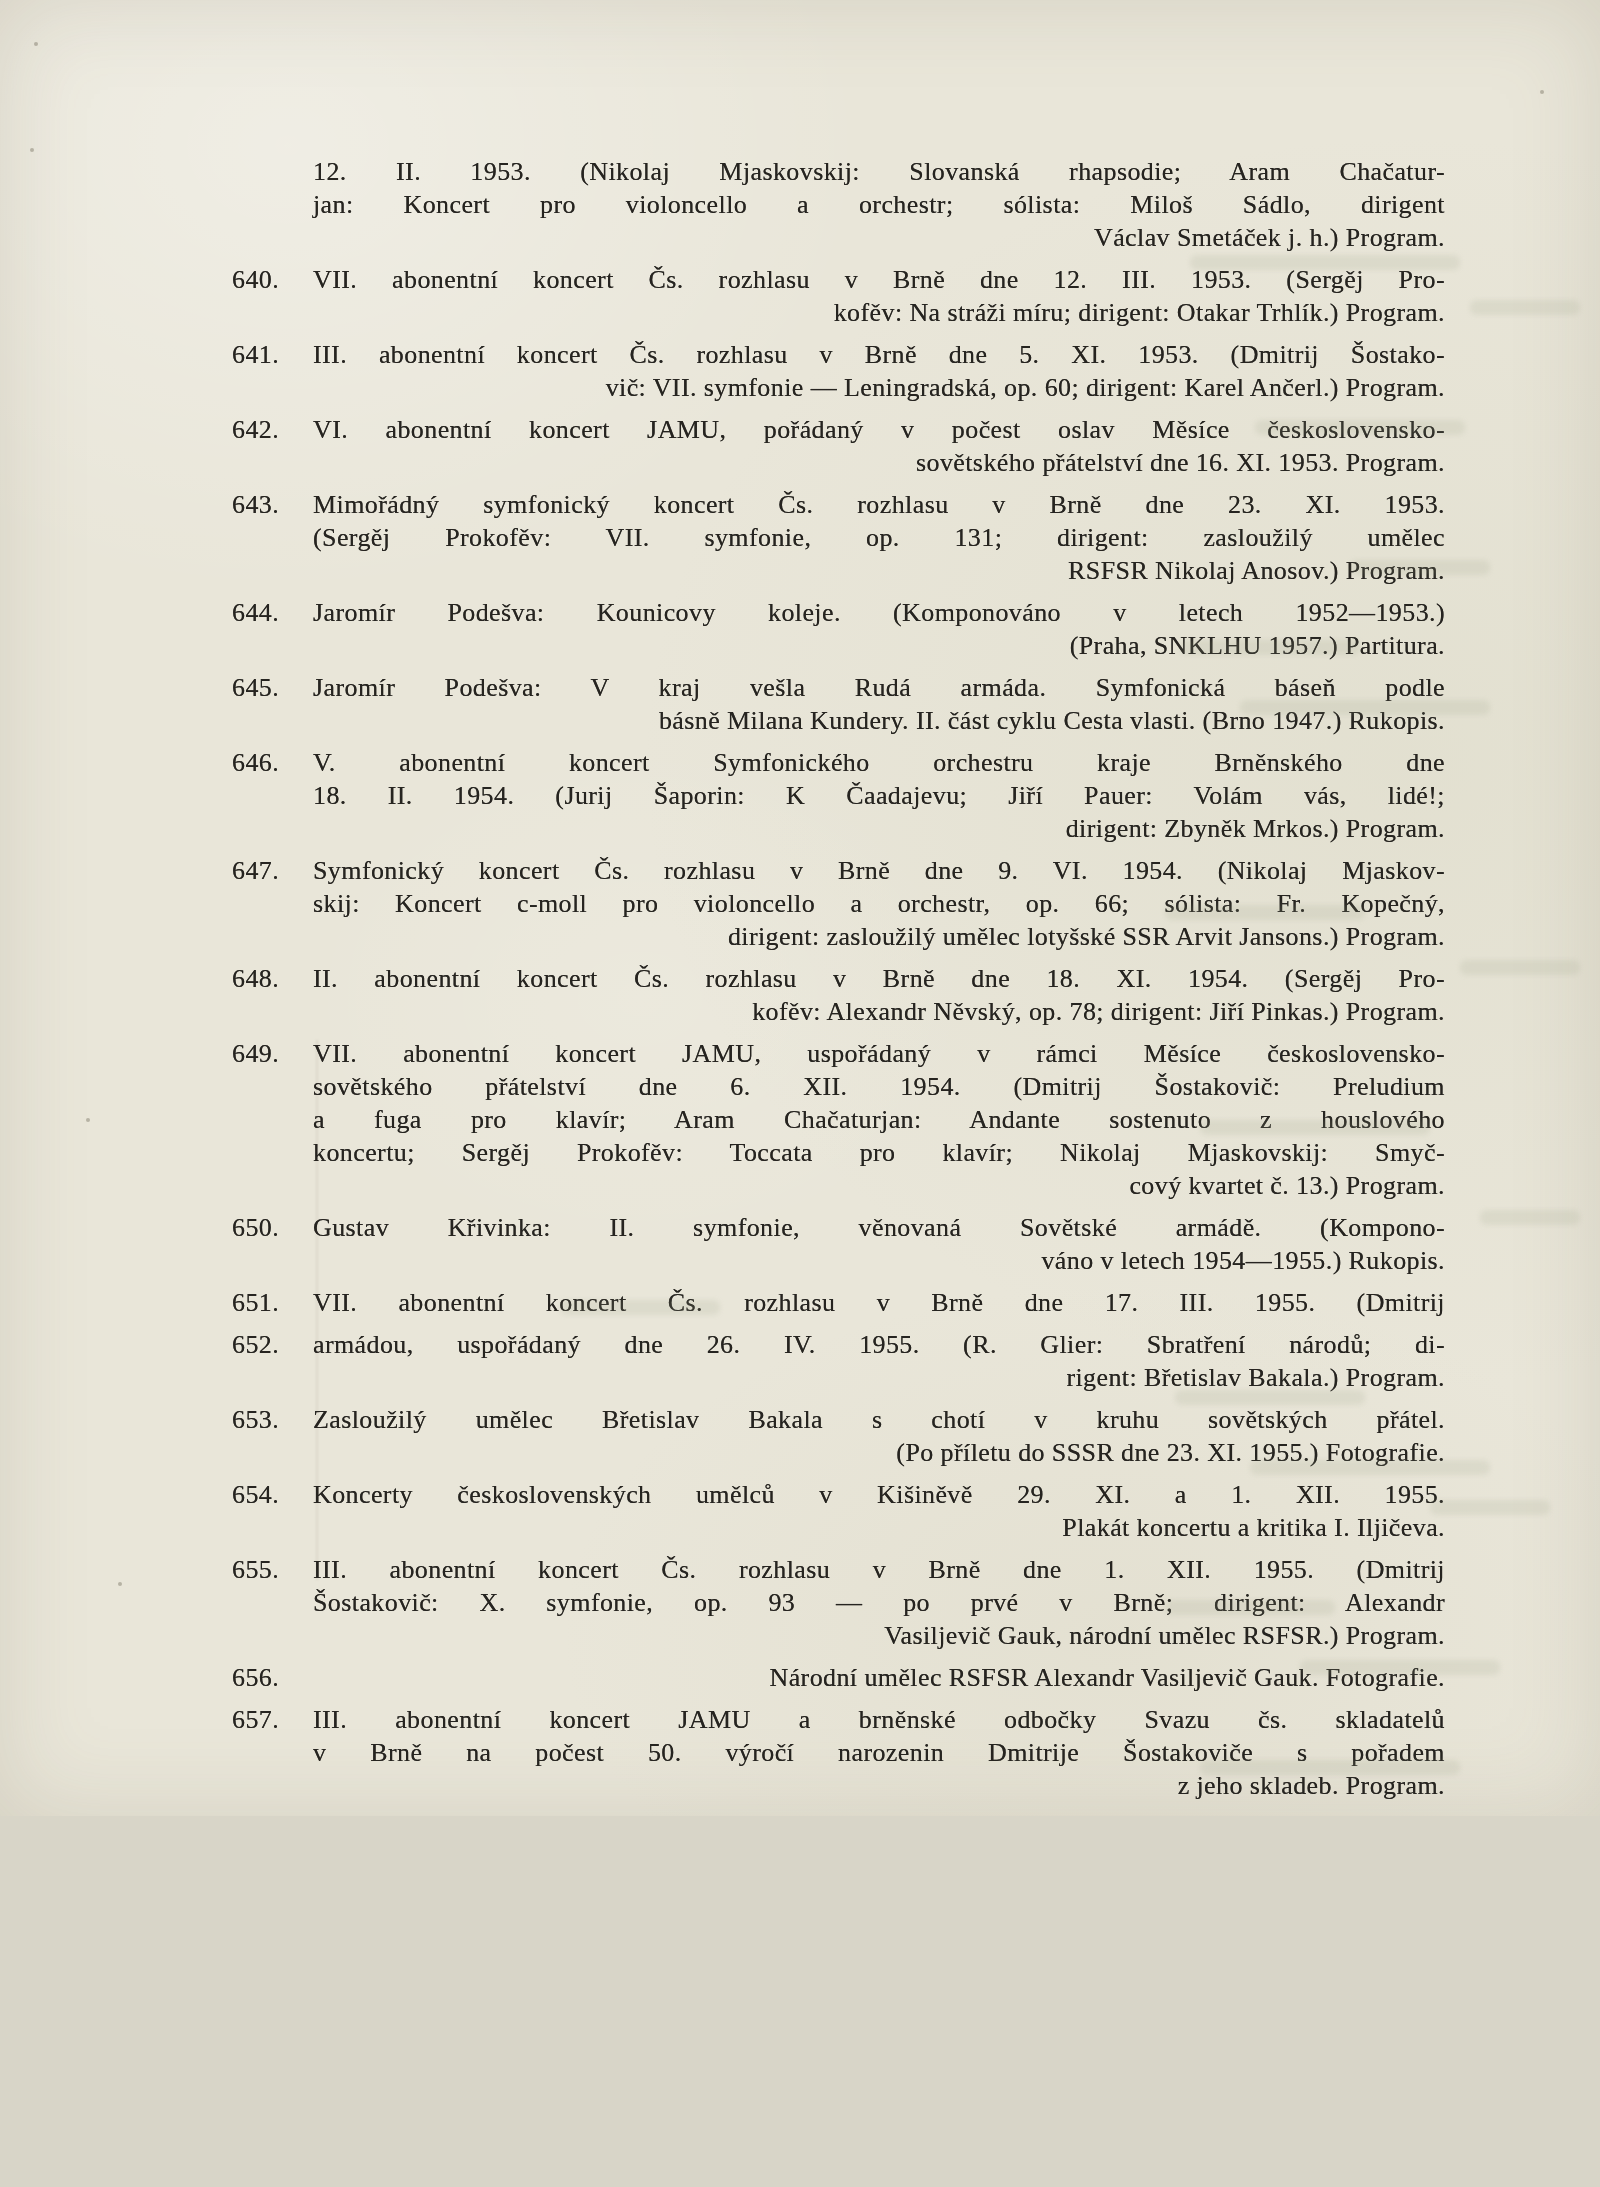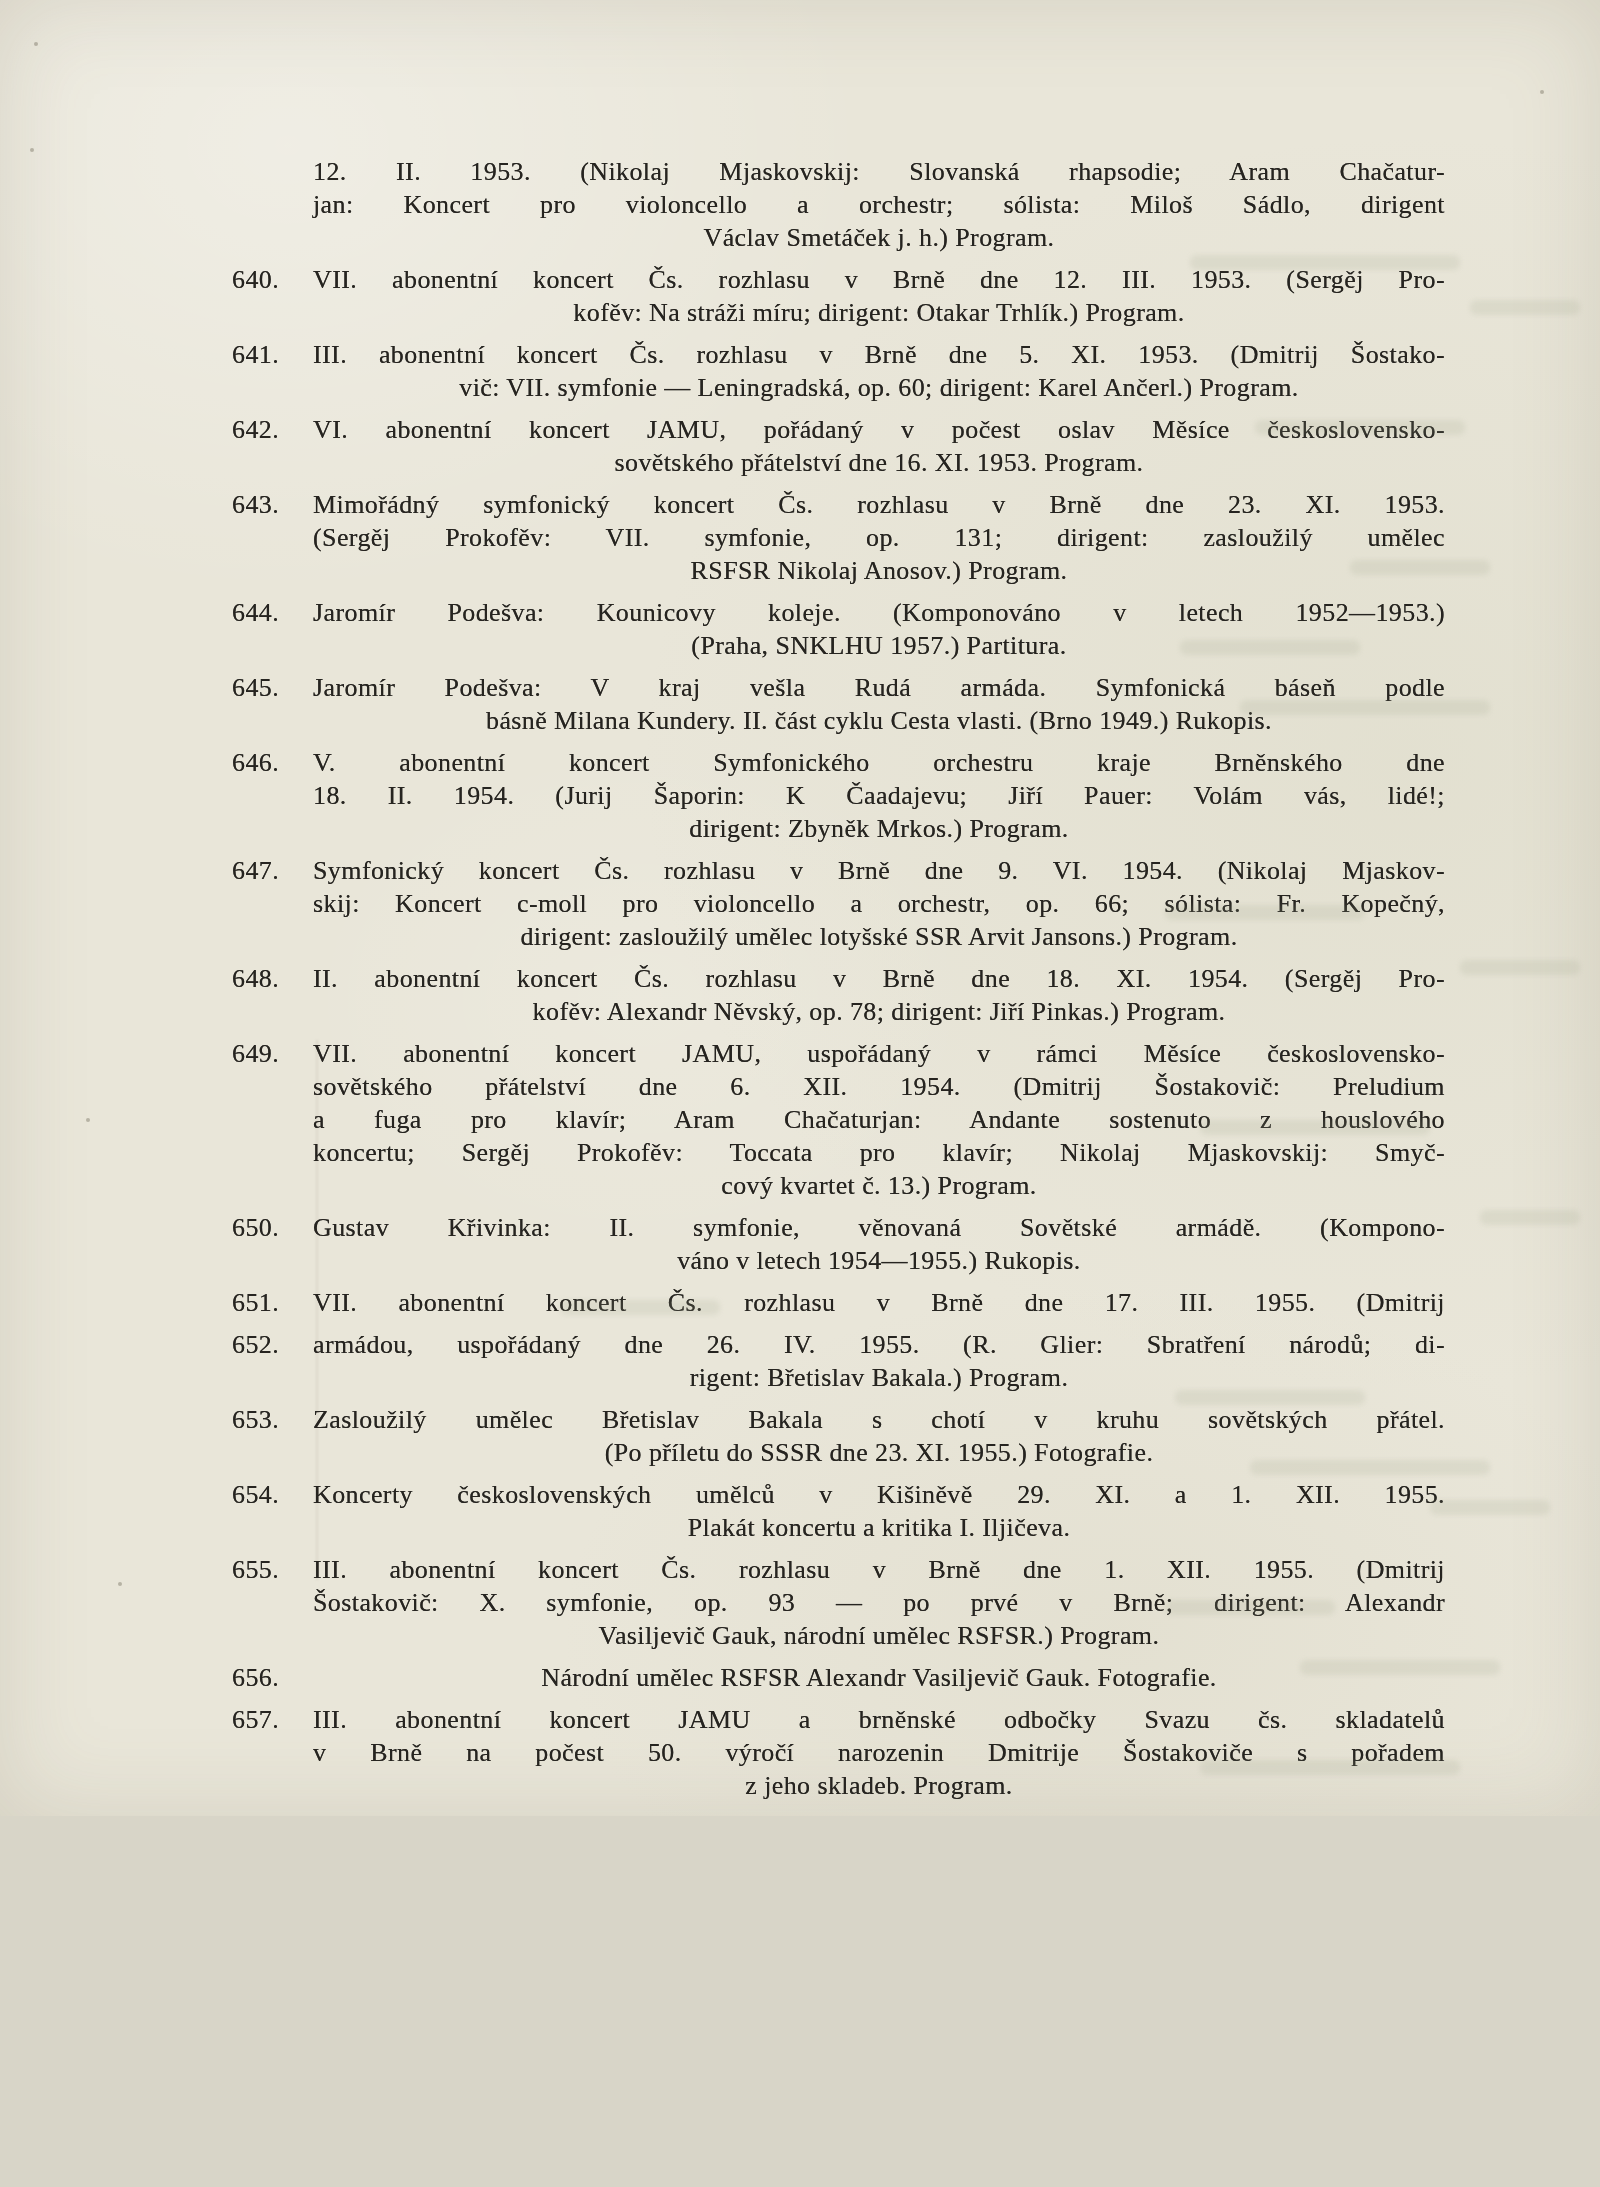--- a/index.html
+++ b/index.html
@@ -48,21 +48,21 @@
   .body{
     margin-left:81px;
     width:1132px;
   }
   .line{min-height:33px;}
   .line.just{
     text-align:justify;
     text-align-last:justify;
     -moz-text-align-last:justify;
   }
-  .line.last{text-align:center;}
+  .line.last{text-align:right;}
   .page-number{
     position:absolute;
     left:362px; top:1912px;
     color:var(--ink);
     font-size:27px;
     font-style:italic;
     letter-spacing:1px;
     text-shadow:0 0 0.6px rgba(38,36,32,0.7);
   }
   
@@ -133,21 +133,21 @@
         <span class="num">644.</span>
         <div class="body">
           <div class="line just">Jaromír Podešva: Kounicovy koleje. (Komponováno v letech 1952—1953.)</div>
           <div class="line last">(Praha, SNKLHU 1957.) Partitura.</div>
         </div>
       </div>
       <div class="entry">
         <span class="num">645.</span>
         <div class="body">
           <div class="line just">Jaromír Podešva: V kraj vešla Rudá armáda. Symfonická báseň podle</div>
-          <div class="line last">básně Milana Kundery. II. část cyklu Cesta vlasti. (Brno 1949.) Rukopis.</div>
+          <div class="line last">básně Milana Kundery. II. část cyklu Cesta vlasti. (Brno 1947.) Rukopis.</div>
         </div>
       </div>
       <div class="entry">
         <span class="num">646.</span>
         <div class="body">
           <div class="line just">V. abonentní koncert Symfonického orchestru kraje Brněnského dne</div>
           <div class="line just">18. II. 1954. (Jurij Šaporin: K Čaadajevu; Jiří Pauer: Volám vás, lidé!;</div>
           <div class="line last">dirigent: Zbyněk Mrkos.) Program.</div>
         </div>
       </div>

